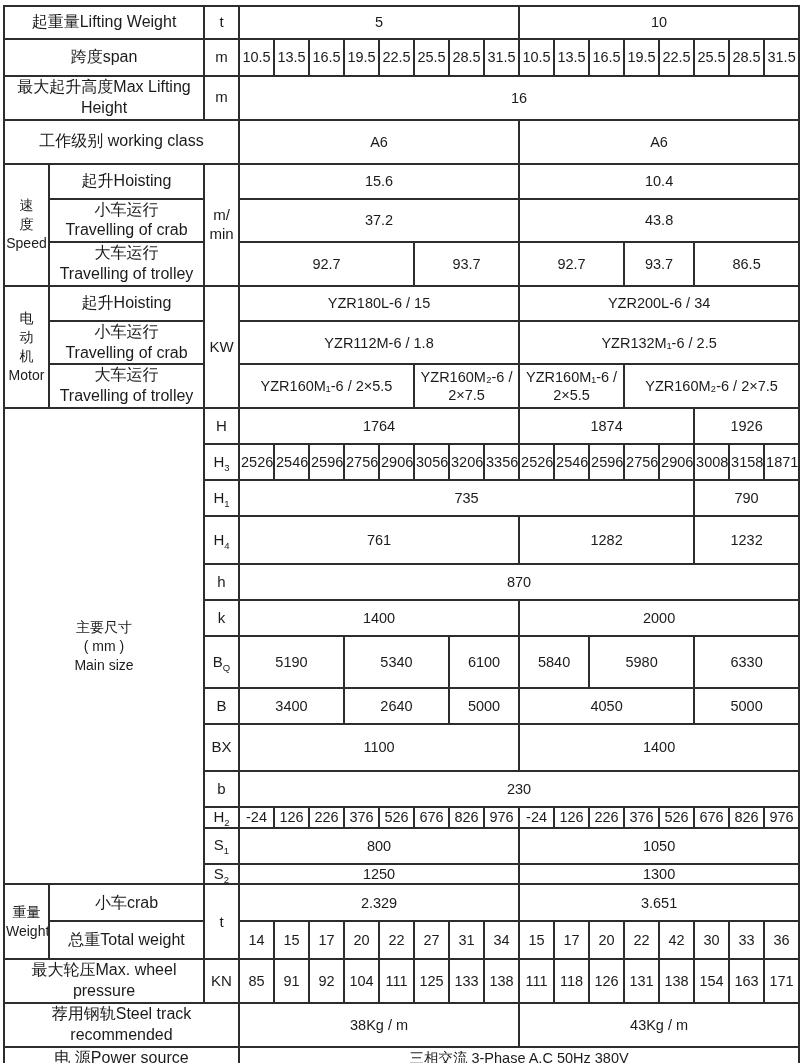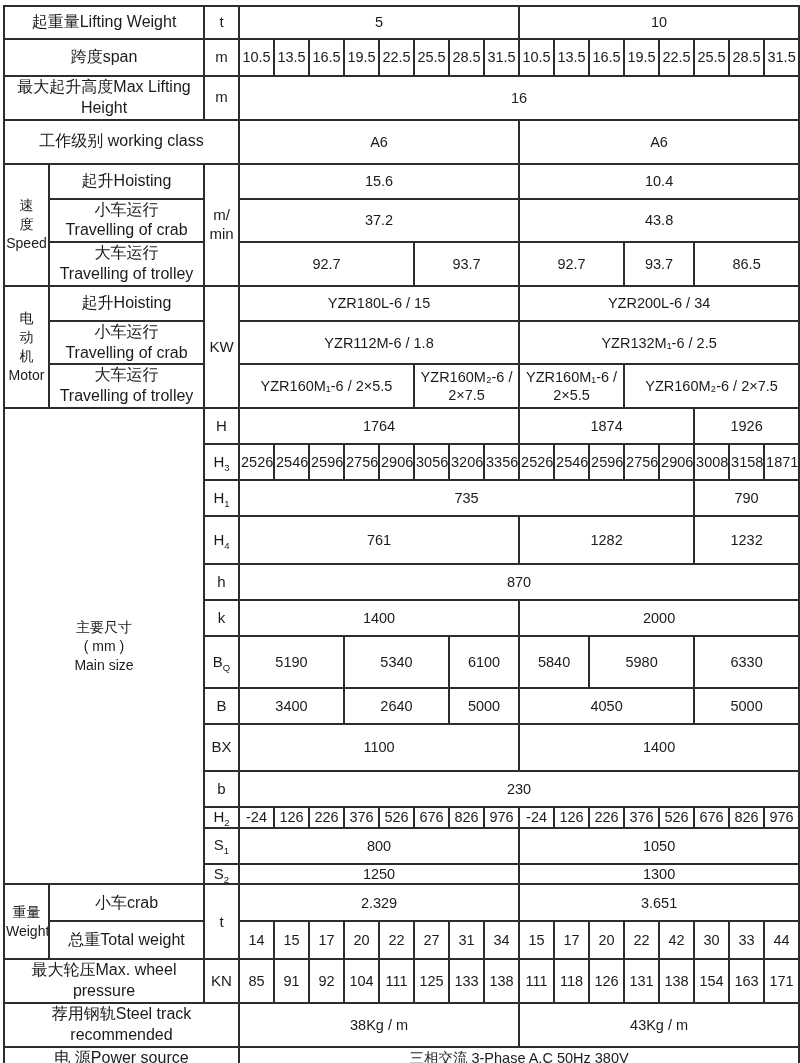--- a/index.html
+++ b/index.html
@@ -268,21 +268,21 @@
           <td class="v"><span>27</span></td>
           <td class="v"><span>31</span></td>
           <td class="v"><span>34</span></td>
           <td class="v"><span>15</span></td>
           <td class="v"><span>17</span></td>
           <td class="v"><span>20</span></td>
           <td class="v"><span>22</span></td>
           <td class="v"><span>42</span></td>
           <td class="v"><span>30</span></td>
           <td class="v"><span>33</span></td>
-          <td class="v"><span>44</span></td>
+          <td class="v"><span>36</span></td>
         </tr>
         <tr style="height: 36px;">
           <td class="l" colspan="2"><span>最大轮压Max.  wheel pressure</span></td>
           <td class="u"><span>KN</span></td>
           <td class="v"><span>85</span></td>
           <td class="v"><span>91</span></td>
           <td class="v"><span>92</span></td>
           <td class="v"><span>104</span></td>
           <td class="v"><span>111</span></td>
           <td class="v"><span>125</span></td>

